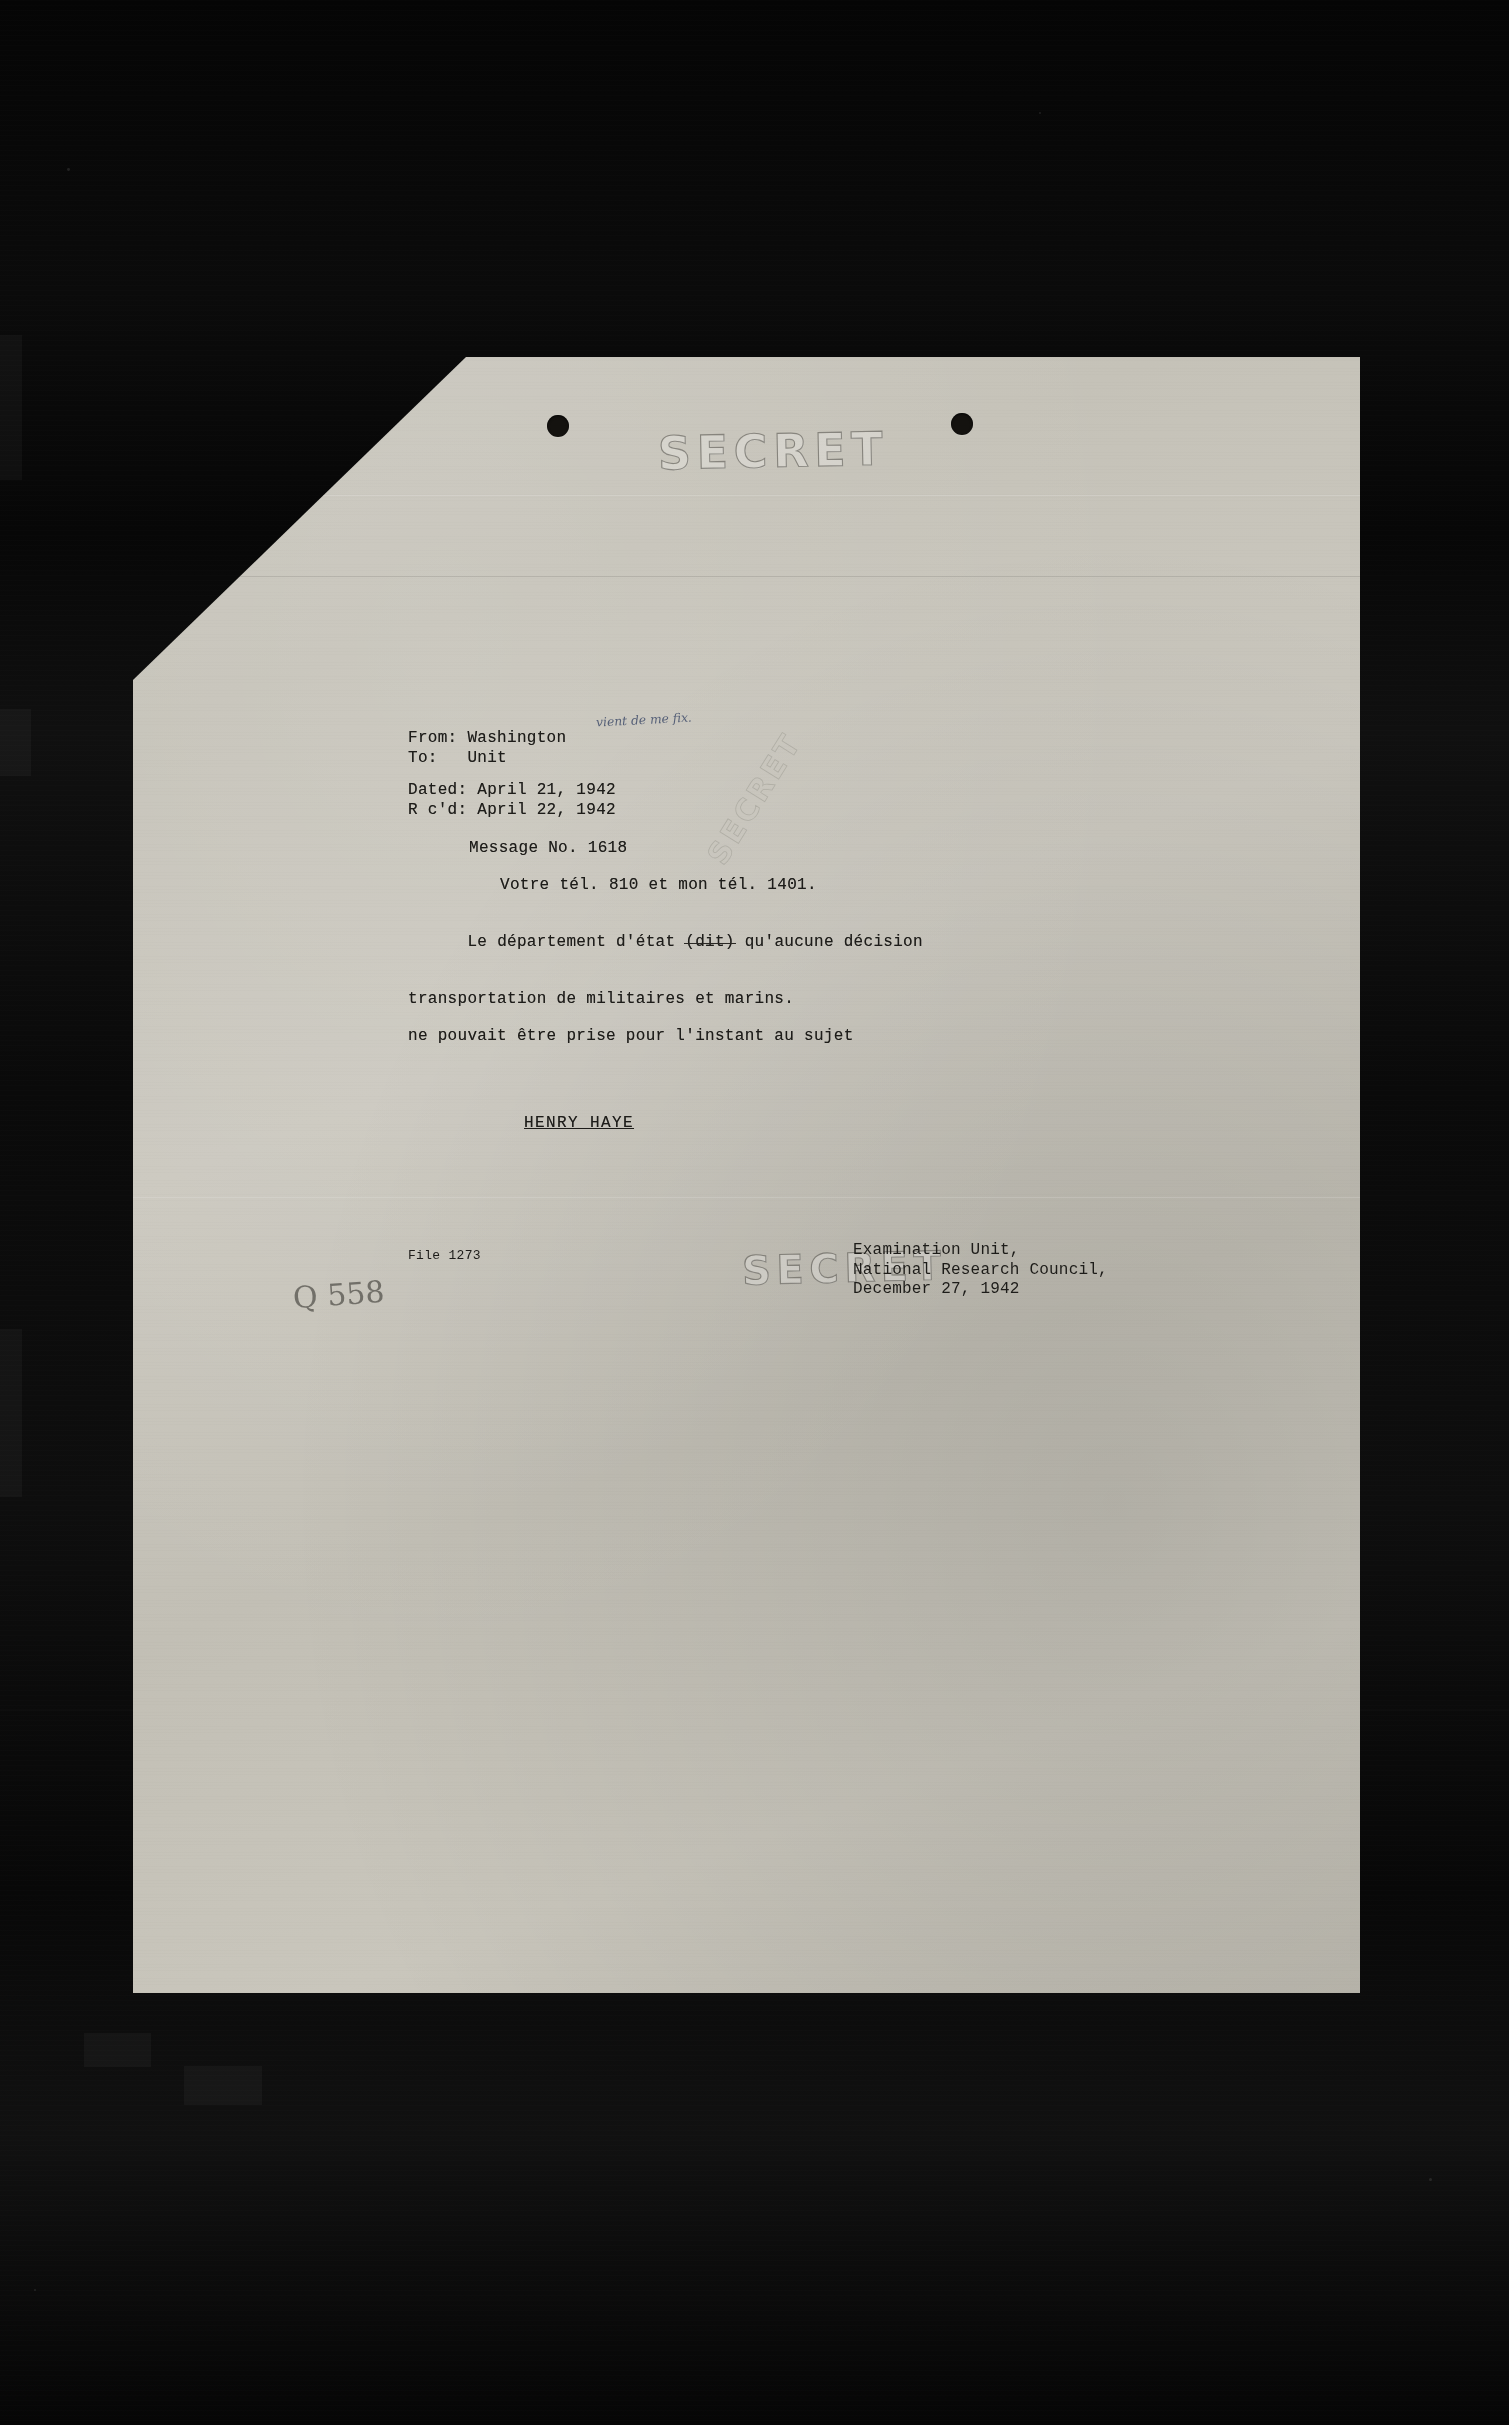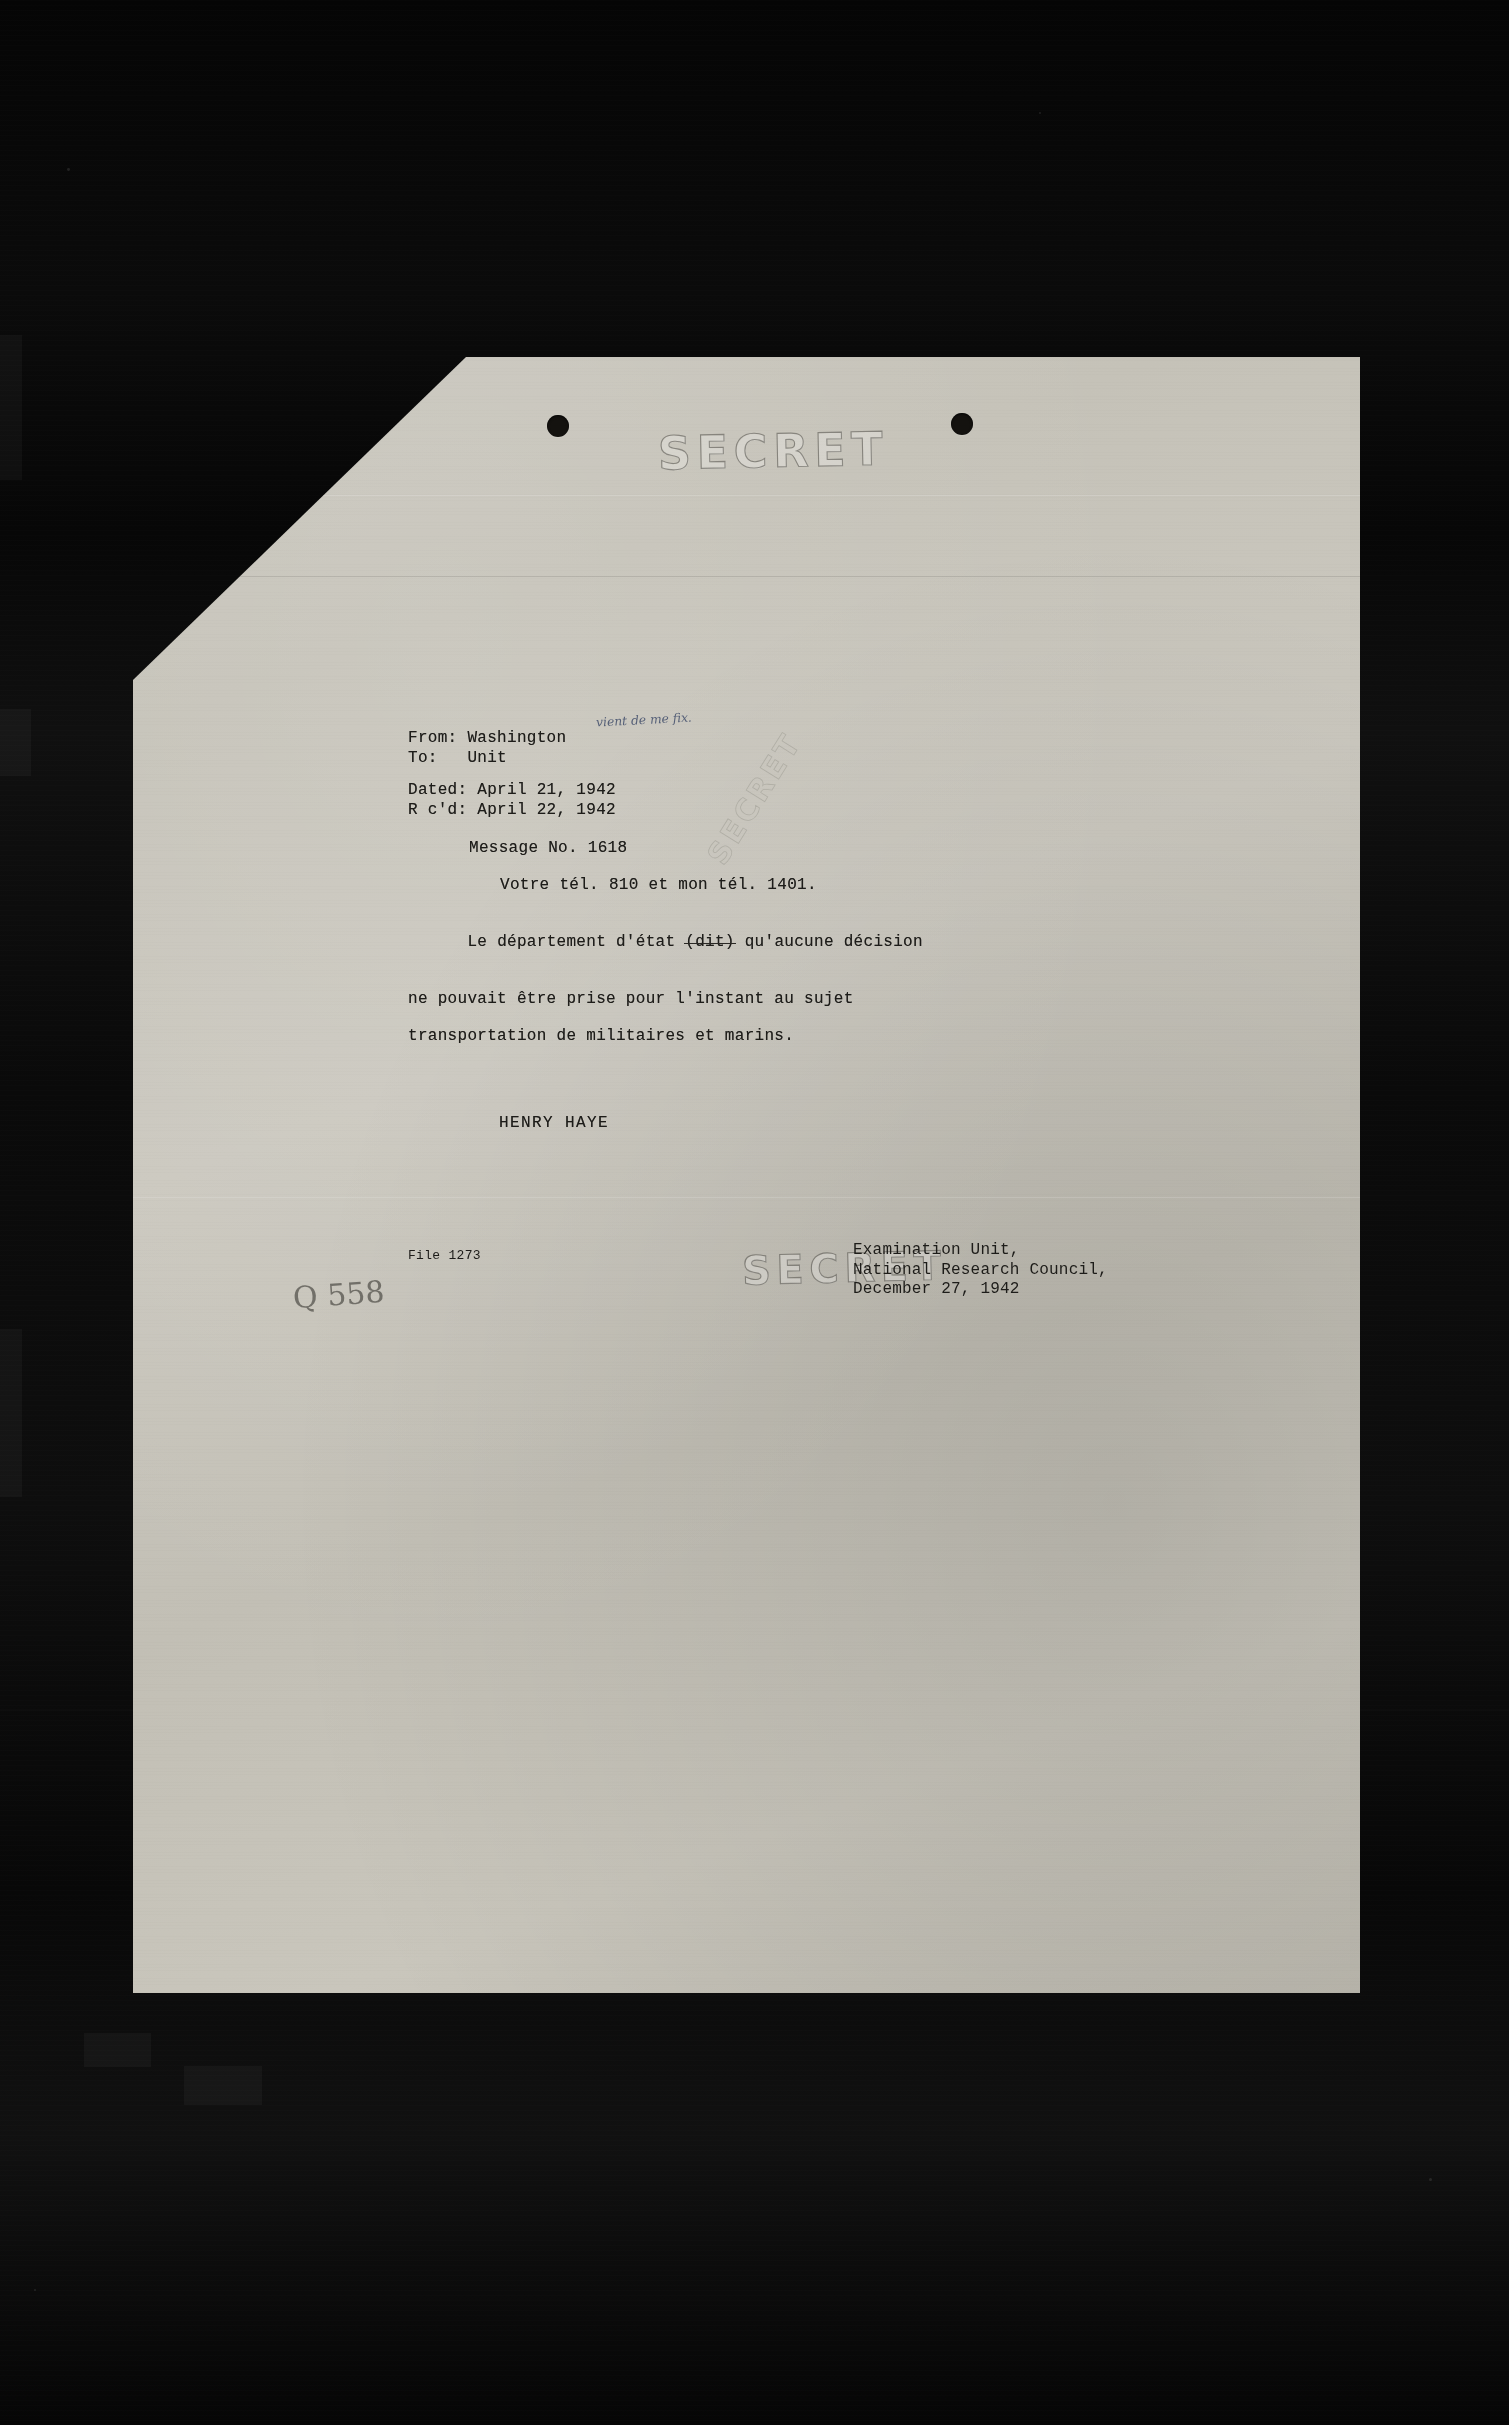--- a/index.html
+++ b/index.html
@@ -132,23 +132,24 @@
     text-shadow: 0 0 0.6px rgba(0,0,0,.45);
   }
   .hdr-line{ white-space: pre; }
   #block-headers{ margin-bottom: 12.3px; }
   #block-dates{ margin-bottom: 18px; }
   #msg-no{ margin-left: 61px; margin-bottom: 17px; white-space: pre; }
   #ref-line{ margin-left: 92px; margin-bottom: 17px; white-space: pre; }
   .para-line{ margin-bottom: 17px; white-space: pre; }
   #signature{
     margin-top: 67px;
-    margin-left: 91px;
+    margin-left: 116px;
     letter-spacing: 1.4px;
     white-space: pre;
+    text-decoration: underline;
   }
 
   
   .struck{
     position:relative;
     display:inline-block;
   }
   .struck::after{
     content:"";
     position:absolute;
@@ -260,22 +261,22 @@
     </div>
 
     <div id="msg-no">Message No. 1618</div>
 
     <div id="ref-line">Votre tél. 810 et mon tél. 1401.</div>
 
     <div class="para-line">
       <span>Le département d'état </span><span class="struck">(dit)</span><span> qu'aucune décision</span>
     </div>
 
+    <div class="para-line">transportation de militaires et marins.</div>
     <div class="para-line">ne pouvait être prise pour l'instant au sujet</div>
-    <div class="para-line">transportation de militaires et marins.</div>
 
     <div id="signature">HENRY HAYE</div>
   </div>
 
   <div id="handwriting-note">vient de me fix.</div>
 
   <div id="footer-file-number">File 1273</div>
 
   <div class="stamp-outline" id="stamp-secret-bottom">SECRET</div>
 

